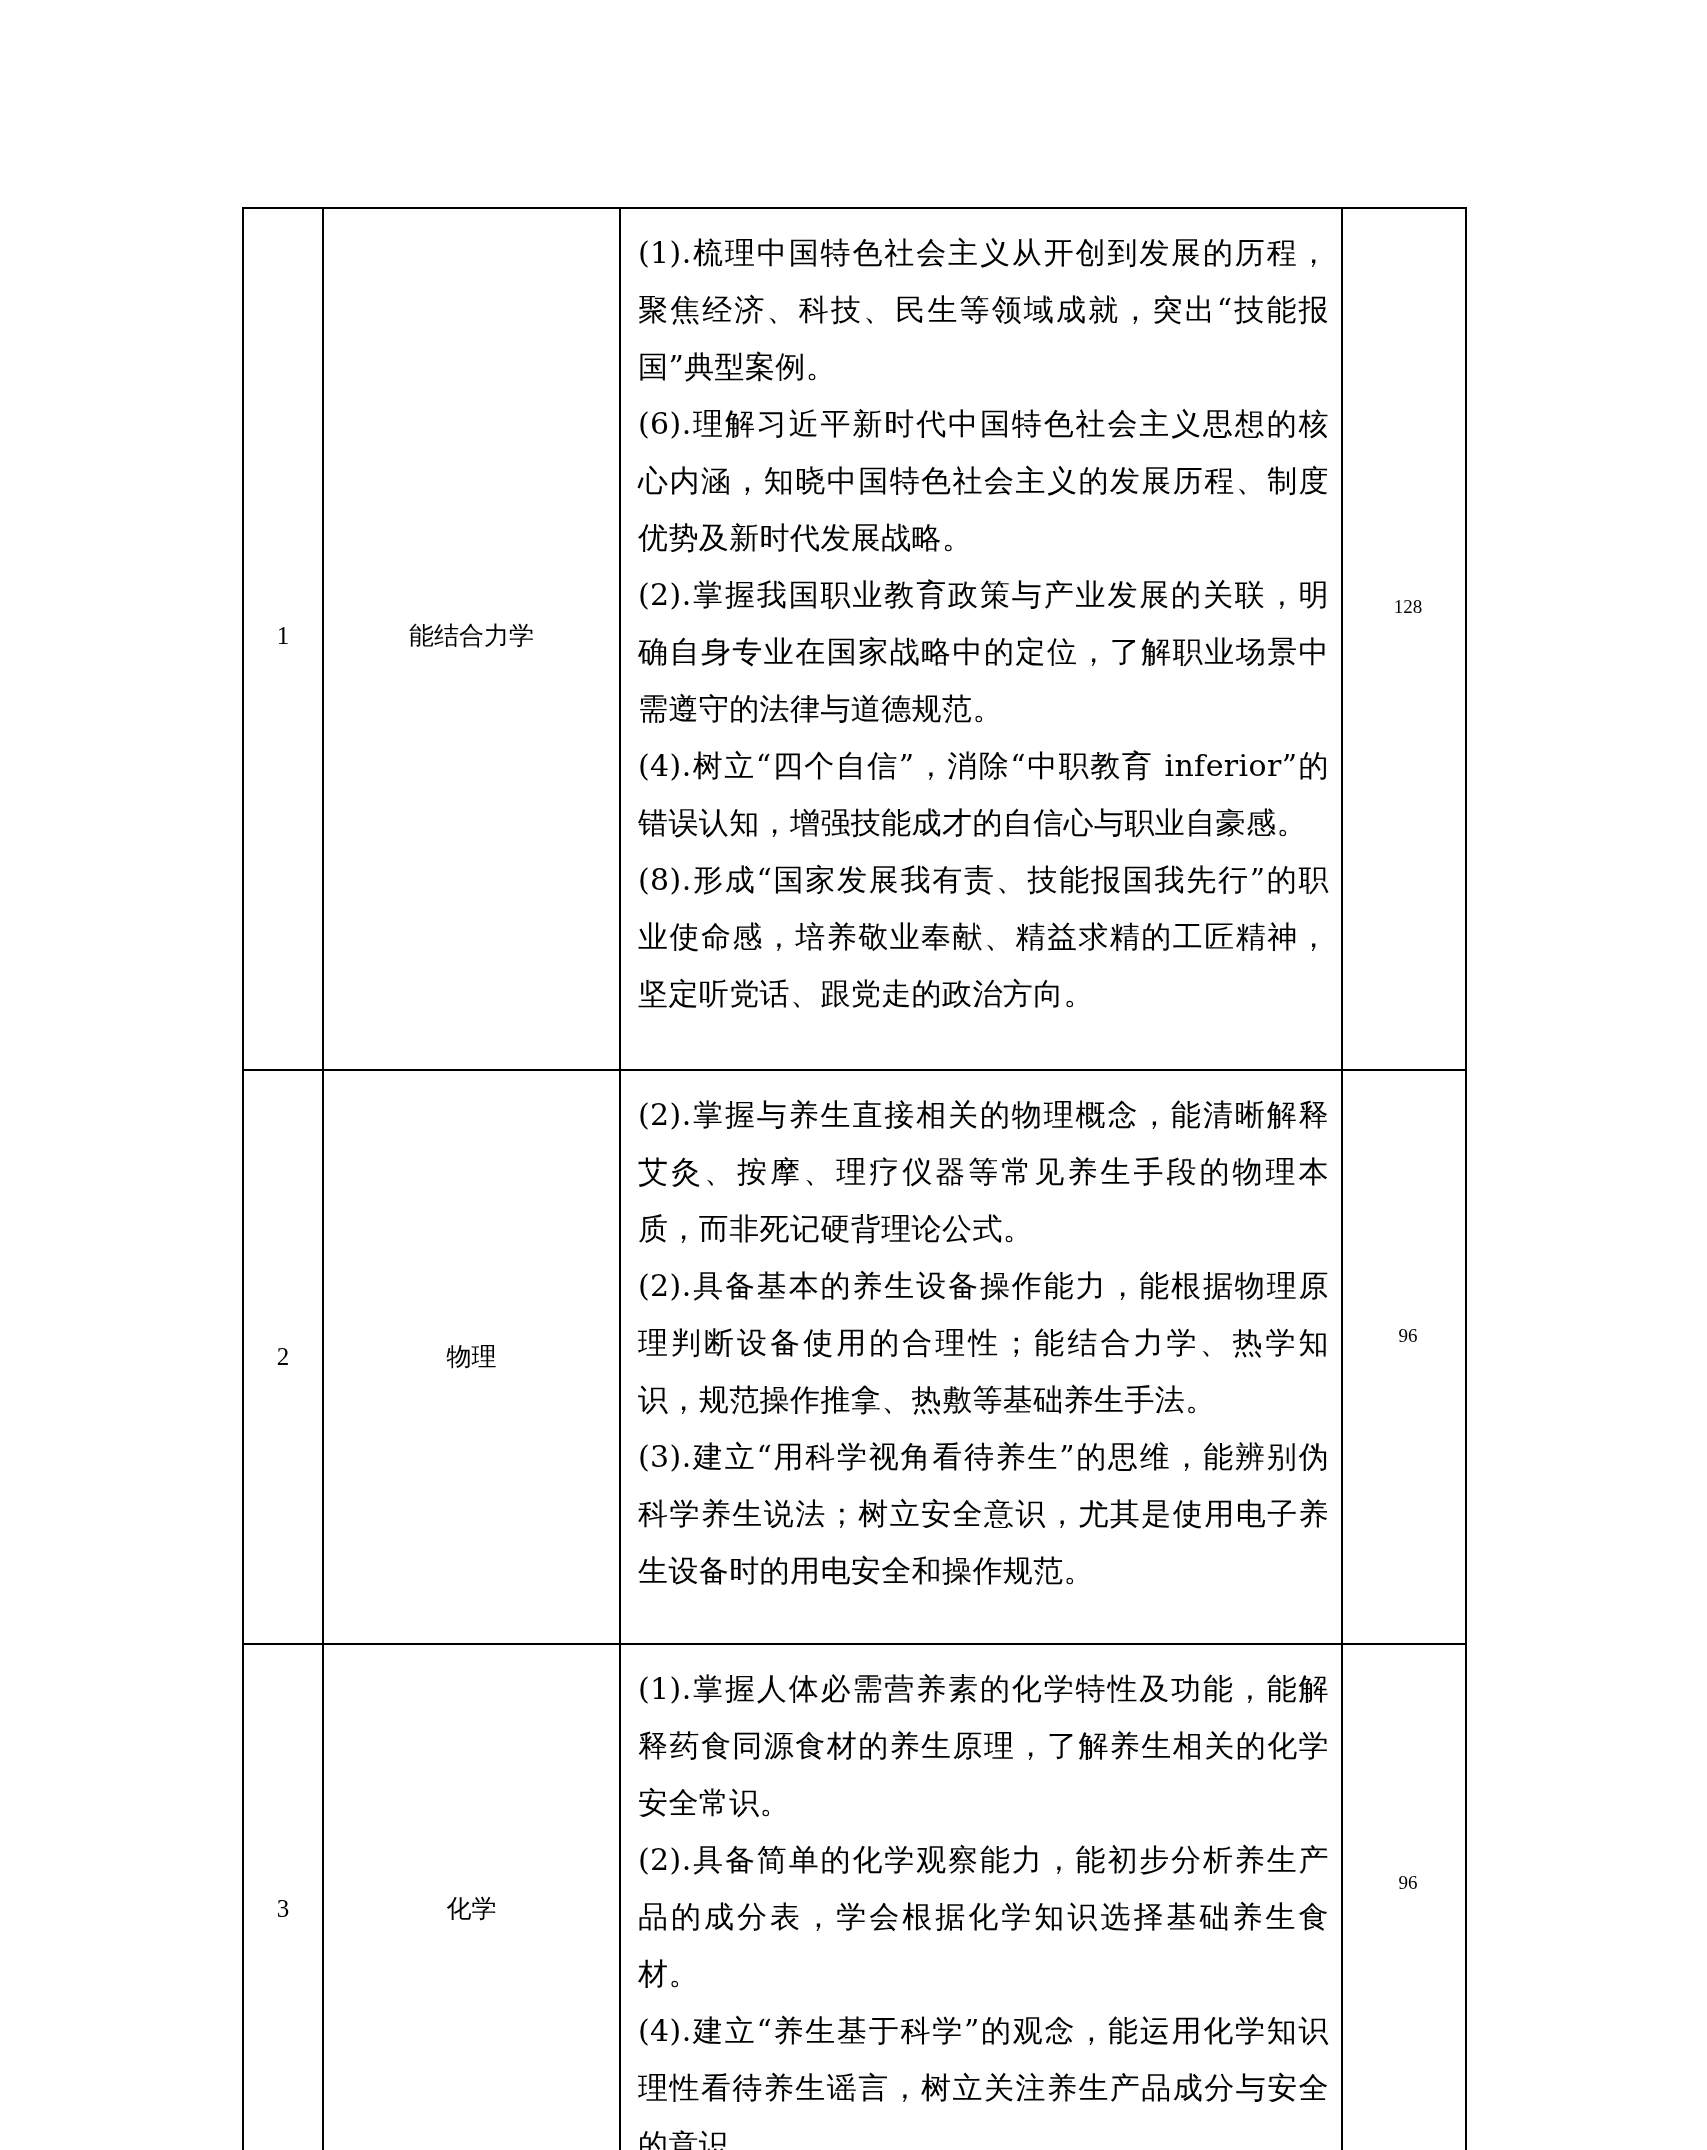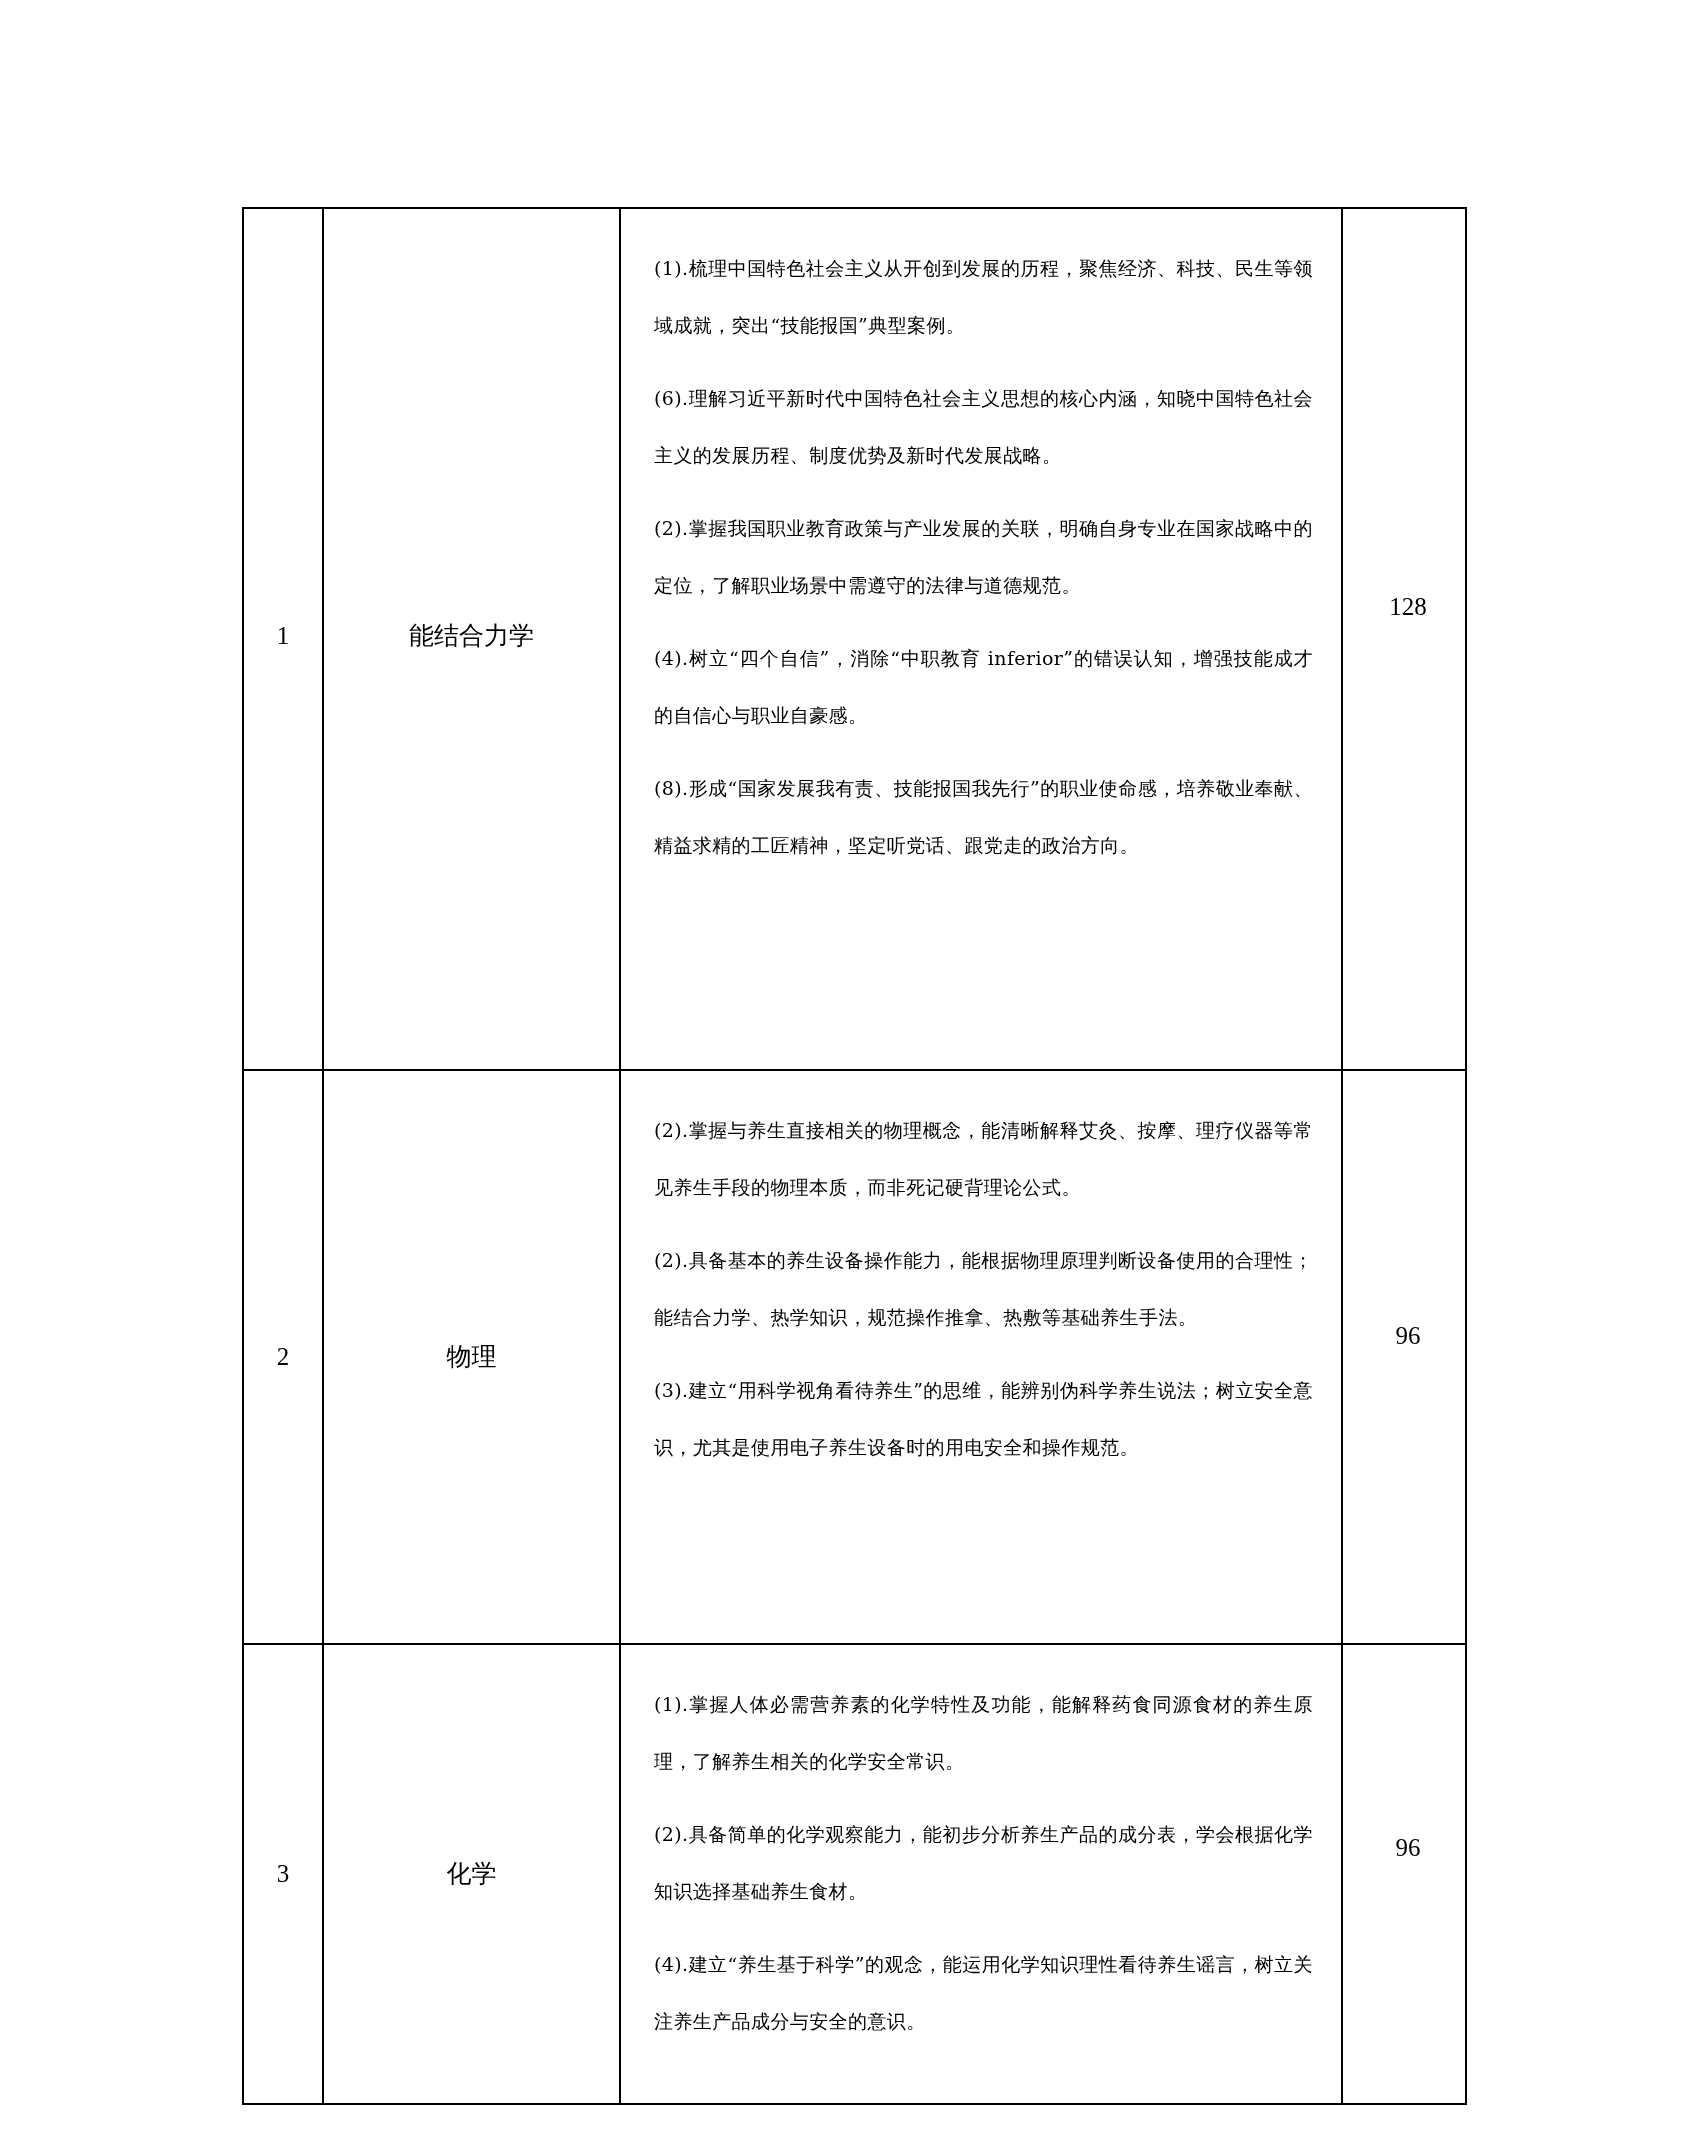--- a/index.html
+++ b/index.html
@@ -42,35 +42,35 @@
       font-size: 25px;
       line-height: 30px;
     }
     .cell-no span { font-family: "Liberation Serif", serif; }
     .cell-hours {
       position: relative;
     }
     .cell-hours span {
       display: block;
       font-family: "Liberation Serif", serif;
-      font-size: 25px;
+      font-size: 19px;
       line-height: 30px;
       margin-left: 8px;
     }
     .cell-content {
       text-align: left !important;
       vertical-align: top !important;
       padding: 14.6px 12px 0 17px !important;
     }
     .item {
-      font-size: 19px;
+      font-size: 30px;
       line-height: 57px;
       letter-spacing: 0.4px;
       text-align: justify;
-      margin: 16px;
+      margin: 0;
     }
     .row-1 .cell-no span, .row-1 .cell-name span { transform: translateY(-2.6px); }
     .row-1 .cell-hours span { transform: translateY(-32px); }
     .row-2 .cell-hours span { transform: translateY(-21.5px); }
     .row-3 .cell-hours span { transform: translateY(-26px); }
   </style>
 </head>
 <body>
 
 <table class="course-table">

